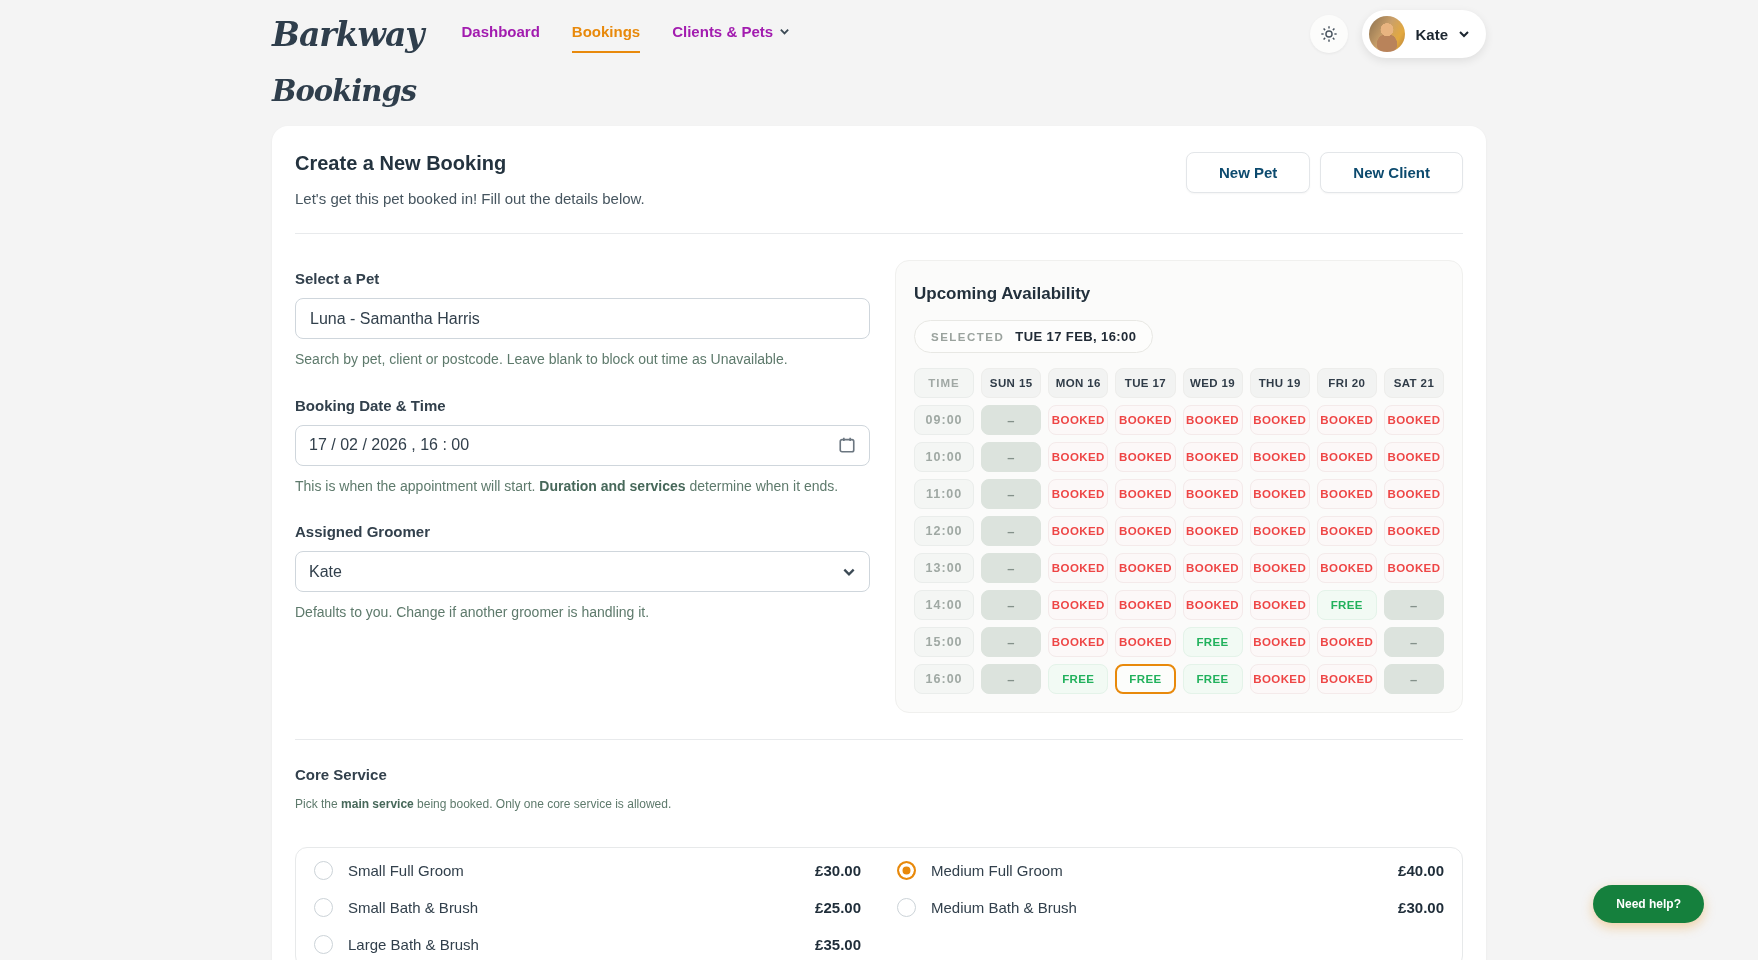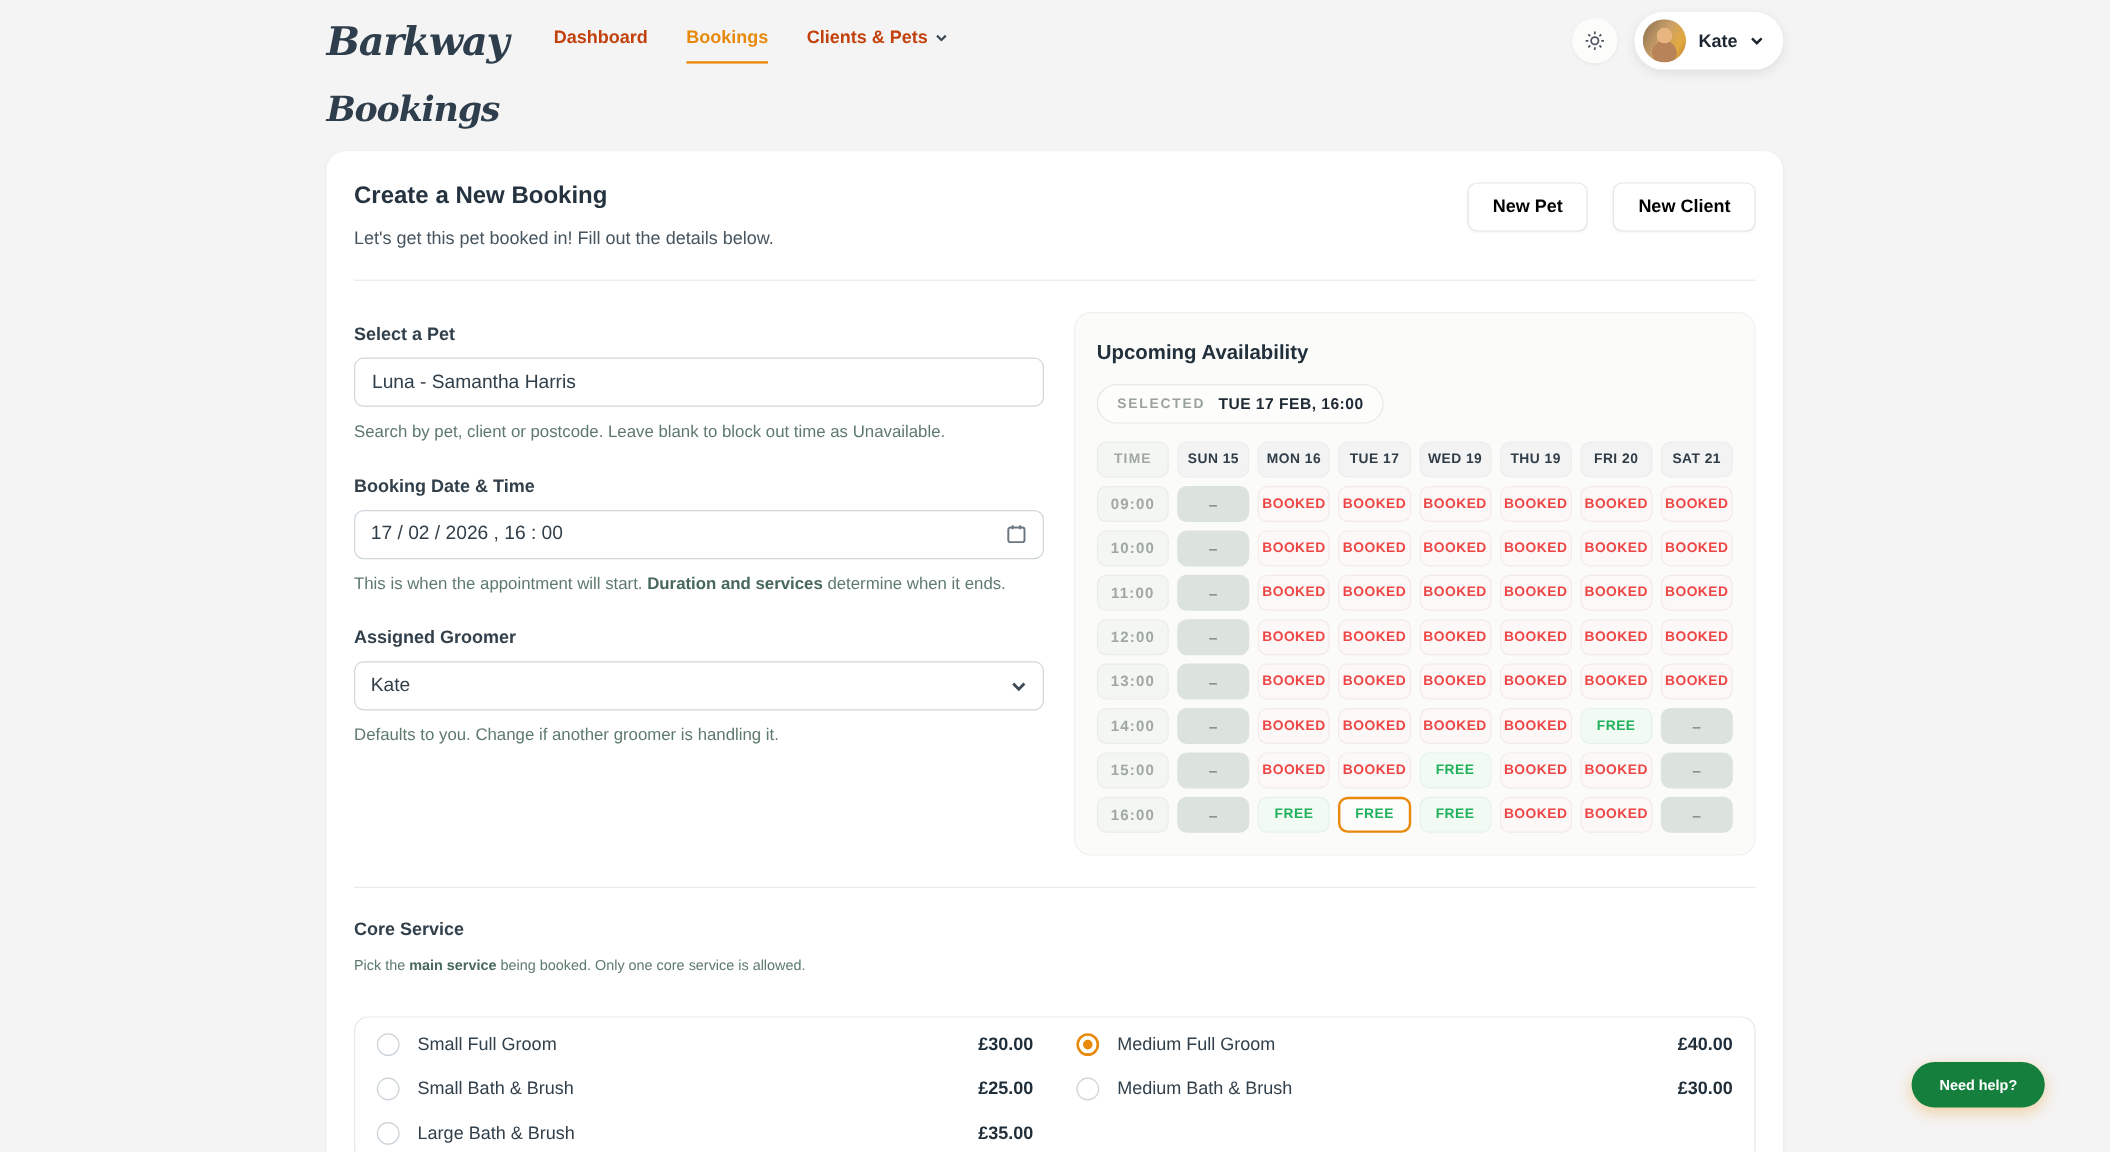--- a/index.html
+++ b/index.html
@@ -12,21 +12,21 @@
   .container { width:1214px; margin:0 auto; }
 
   
   .topbar { display:flex; align-items:center; padding-top:10px; height:58px; }
   .logo {
     font-family:"DejaVu Serif",serif; font-style:italic; font-weight:bold;
     font-size:33px; color:#2f3e4c; letter-spacing:-1px; cursor:pointer;
   }
   .nav { display:flex; gap:32px; margin-left:38px; align-items:center; }
   .nav-item {
-    font-size:15px; font-weight:600; color:#c2410c; text-decoration:none;
+    font-size:15px; font-weight:600; color:#a21caf; text-decoration:none;
     padding:8px 0 11px; border-bottom:2.5px solid transparent; cursor:pointer;
     display:flex; align-items:center; gap:6px;
   }
   .nav-item.active { color:#e8890b; border-bottom-color:#e8890b; }
   .chev { width:11px; height:11px; stroke:#3c4a55; stroke-width:2; fill:none; }
   .topbar-right { margin-left:auto; display:flex; align-items:center; gap:14px; }
   .theme-toggle {
     width:38px; height:38px; border-radius:50%; background:#fcfcfb;
     display:flex; align-items:center; justify-content:center; cursor:pointer;
     box-shadow:0 1px 3px rgba(0,0,0,0.06);
@@ -58,24 +58,23 @@
     background:#ffffff; border-radius:16px; margin-top:18px;
     padding:26px 23px; box-shadow:0 1px 3px rgba(0,0,0,0.05);
     min-height:900px;
   }
   .card-header { display:flex; justify-content:space-between; align-items:flex-start; }
   .card-title { font-size:20px; font-weight:700; color:#24333f; }
   .card-subtitle { font-size:15px; color:#46555f; margin-top:15px; }
   .card-actions { display:flex; gap:10px; }
   .btn-secondary {
     background:#ffffff; border:1px solid #e3e6e9; border-radius:8px;
-    padding:11px 20px; font-size:15px; font-weight:700; color:#000000;
+    padding:11px 32px; font-size:15px; font-weight:700; color:#0c4a6e;
     cursor:pointer; box-shadow:0 1px 2px rgba(0,0,0,0.04);
     font-family:inherit;
-    margin-left:11px;
   }
   .divider { border:none; border-top:1px solid #e8eaec; margin:26px 0; }
 
   
   .form-grid { display:grid; grid-template-columns:575px 1fr; column-gap:25px; }
   .field-label { display:block; font-size:15px; font-weight:700; color:#32404c; margin:10px 0 11px; }
   .text-input {
     width:100%; height:41px; border:1px solid #cfd6dc; border-radius:8px;
     padding:16px 14px; font-size:16px; color:#32404c; background:#fff;
     font-family:inherit; outline:none;

